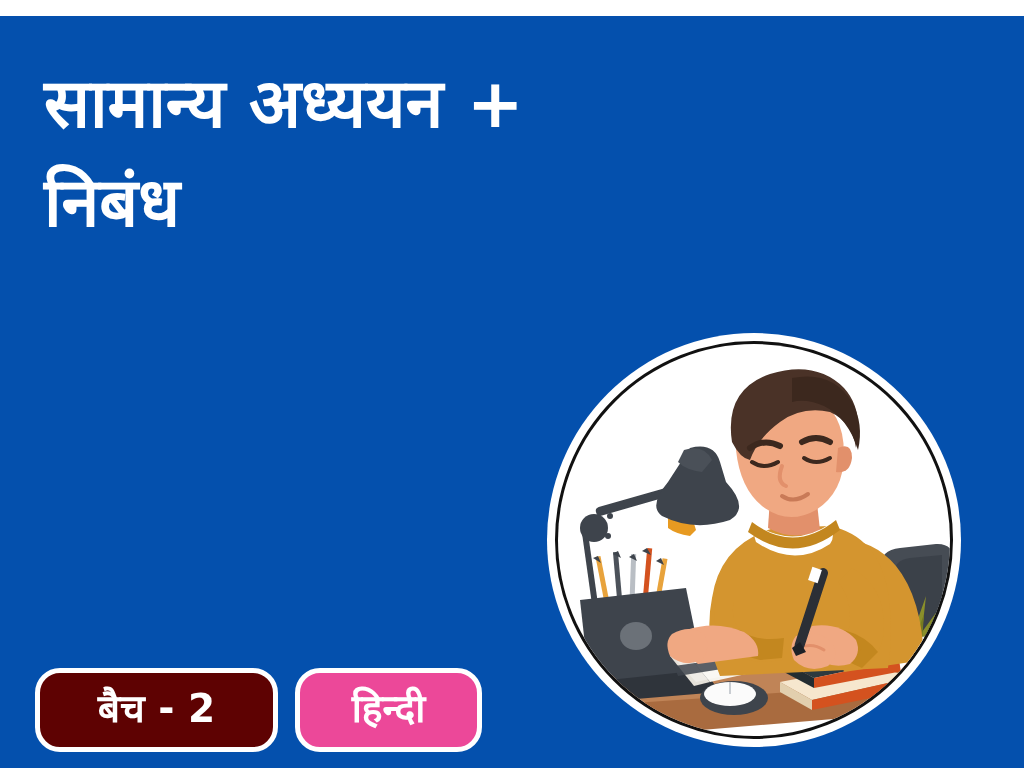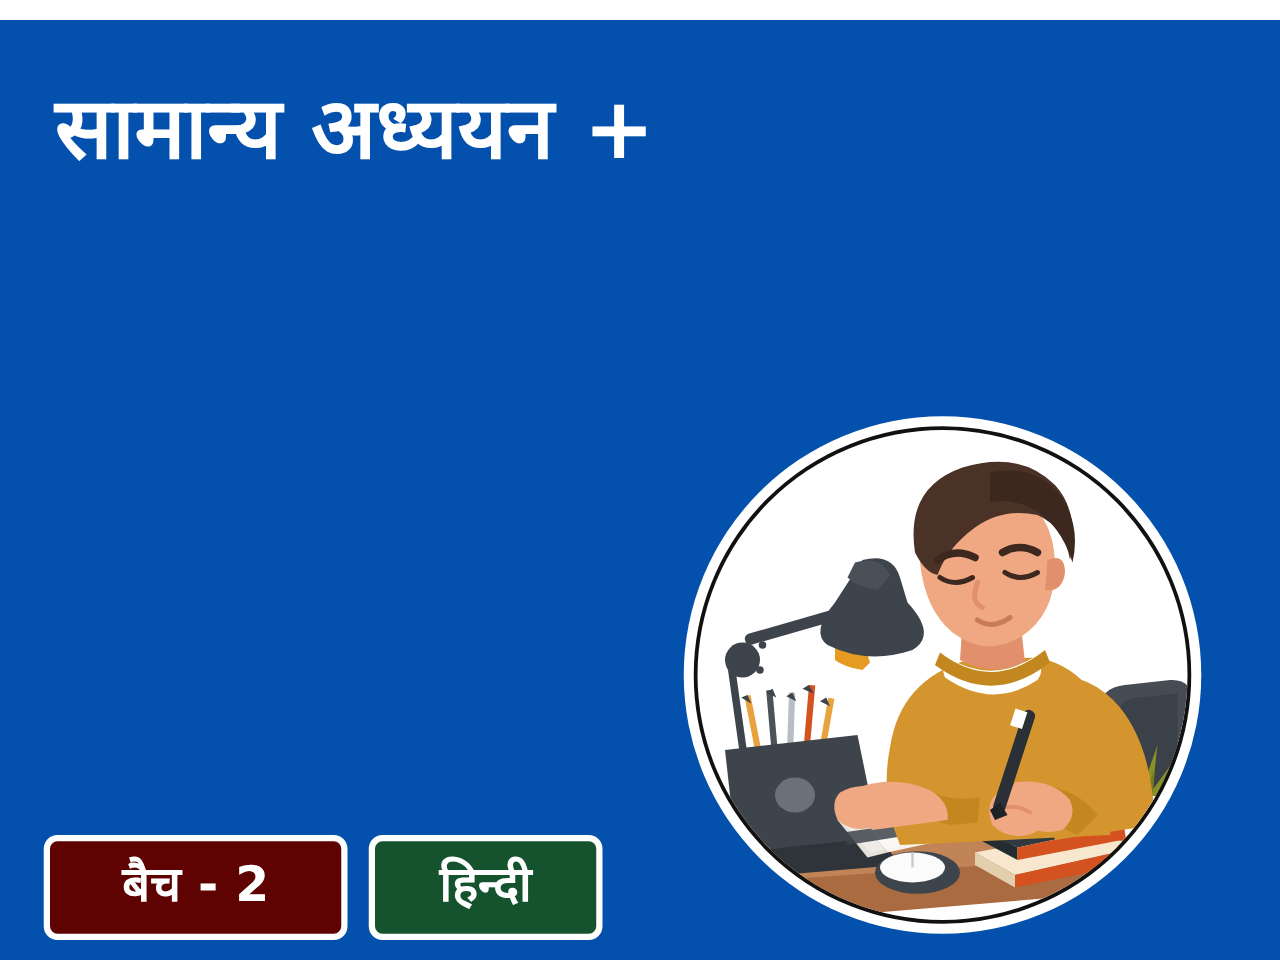--- a/index.html
+++ b/index.html
@@ -49,55 +49,56 @@
     align-items: center;
     gap: 17px;
   }
   .badge {
     box-sizing: border-box;
     height: 84px;
     display: flex;
     align-items: center;
     justify-content: center;
     border: 5px solid #FFFFFF;
-    border-radius: 11px;
+    border-radius: 25px;
     color: #FFFFFF;
     font-family: "DejaVu Sans", "Liberation Sans", sans-serif;
     font-weight: bold;
     font-size: 39px;
     line-height: 1;
     white-space: nowrap;
   }
   .badge-batch {
     width: 243px;
     background: #5E0202;
   }
   .badge-lang {
     width: 187px;
-    background: #14532d;
+    background: #ec4899;
   }
   .badge-text { display: block; padding-bottom: 4px; }
 
   
   .illo-wrap {
     position: absolute;
     left: 544px;
     top: 314px;
     width: 420px;
     height: 420px;
   }
   .illo-wrap svg { display: block; width: 420px; height: 420px; }
 </style>
 </head>
 <body>
 
 <div class="banner">
 
   <div class="title-block">
     <div class="title-line">सामान्य अध्ययन +</div>
+    <div class="title-line">निबंध</div>
   </div>
 
   <div class="badge-row">
     <div class="badge badge-batch">
       <span class="badge-text">बैच - 2</span>
     </div>
     <div class="badge badge-lang">
       <span class="badge-text">हिन्दी</span>
     </div>
   </div>

